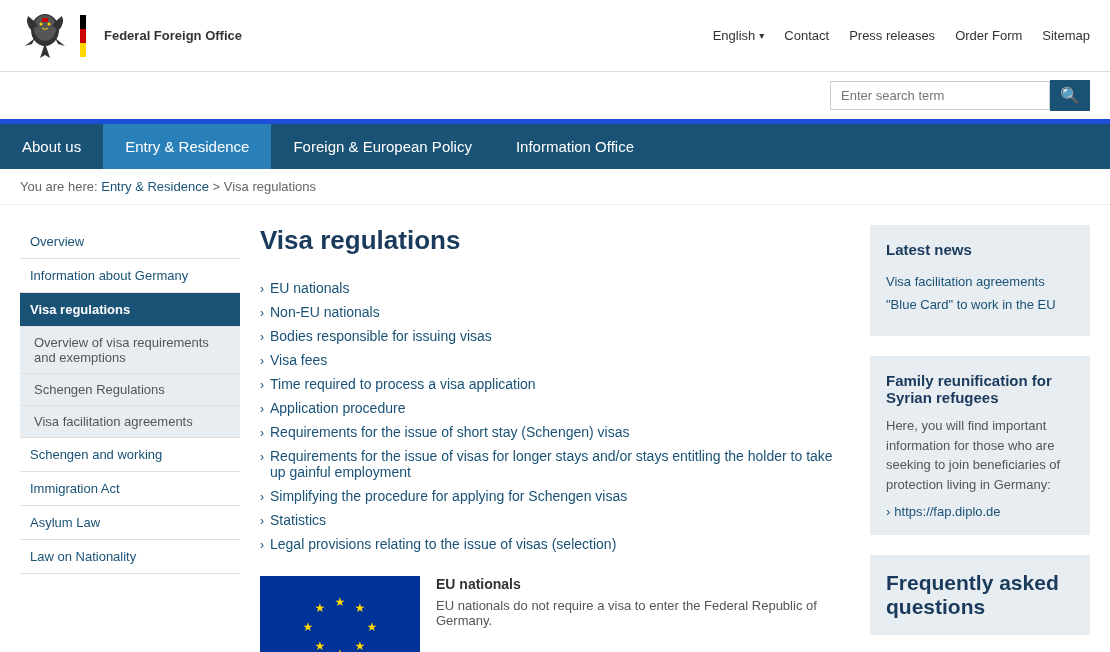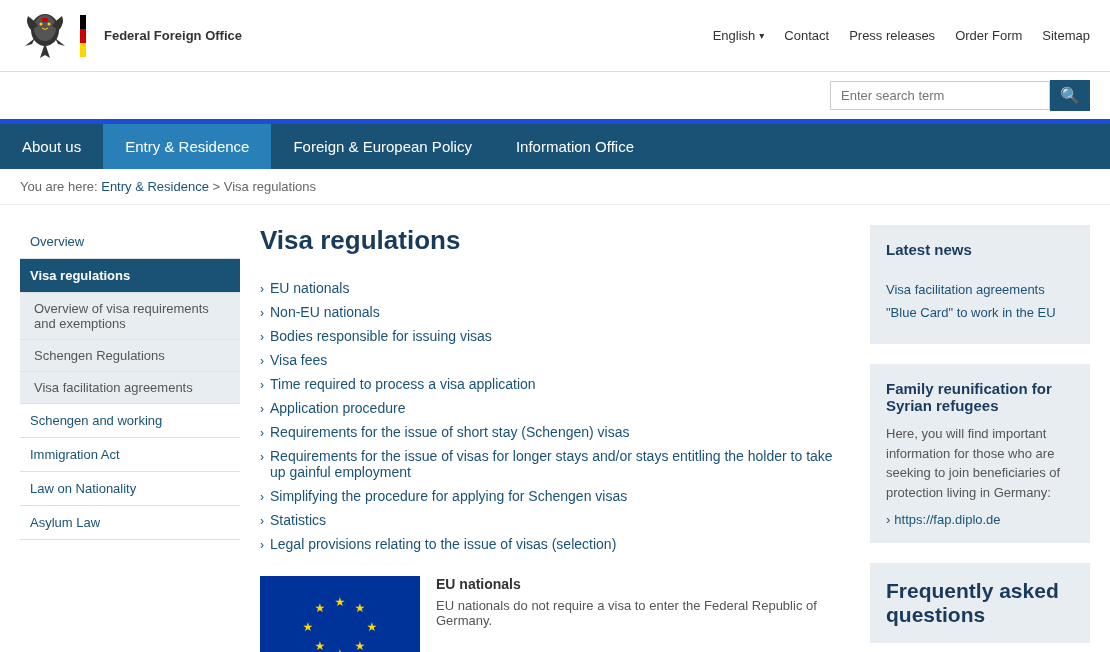--- a/index.html
+++ b/index.html
@@ -53,21 +53,21 @@
 
     
     .eu-section { display: flex; gap: 16px; margin-top: 10px; }
     .eu-text-block { }
     .eu-text-title { font-size: 14px; font-weight: bold; color: #333; margin-bottom: 6px; }
     .eu-text-desc { font-size: 13px; color: #555; }
 
     
     .right-sidebar { width: 220px; flex-shrink: 0; }
     .news-box { background: #e8edf2; padding: 16px; margin-bottom: 20px; }
-    .news-box h3 { font-size: 15px; font-weight: bold; color: #1a3a5c; margin-bottom: 24px; }
+    .news-box h3 { font-size: 15px; font-weight: bold; color: #1a3a5c; margin-bottom: 16px; }
     .news-box a { display: block; color: #1a5276; text-decoration: none; font-size: 13px; margin-bottom: 8px; }
     .family-box { background: #e8edf2; padding: 16px; margin-bottom: 20px; }
     .family-box h3 { font-size: 15px; font-weight: bold; color: #1a3a5c; margin-bottom: 10px; }
     .family-box p { font-size: 13px; color: #555; margin-bottom: 10px; line-height: 1.5; }
     .family-box a { color: #1a5276; text-decoration: none; font-size: 13px; display: flex; align-items: center; gap: 4px; }
     .faq-box { background: #e8edf2; padding: 16px; }
     .faq-box h3 { font-size: 21px; font-weight: bold; color: #1a3a5c; }
 
     
     .eu-flag-container {
@@ -133,28 +133,29 @@
   <span>You are here:</span>
   <a href="#">Entry &amp; Residence</a>
   <span> &gt; </span>
   <span>Visa regulations</span>
 </div>
 
 <div class="content-layout">
 
   <div class="sidebar">
     <div class="sidebar-item">Overview</div>
+    <div class="sidebar-item">Information about Germany</div>
     <div class="sidebar-item active">Visa regulations</div>
     <div class="sidebar-sub-item">Overview of visa requirements and exemptions</div>
     <div class="sidebar-sub-item">Schengen Regulations</div>
     <div class="sidebar-sub-item">Visa facilitation agreements</div>
     <div class="sidebar-item">Schengen and working</div>
     <div class="sidebar-item">Immigration Act</div>
+    <div class="sidebar-item">Asylum Law</div>
     <div class="sidebar-item">Law on Nationality</div>
-    <div class="sidebar-item">Asylum Law</div>
   </div>
 
   <div class="main-content">
     <h1 class="page-title">Visa regulations</h1>
 
     <ul class="content-links">
       <li>
           <a href="#">
             <span class="chevron">›</span>
             <span>EU nationals</span>

